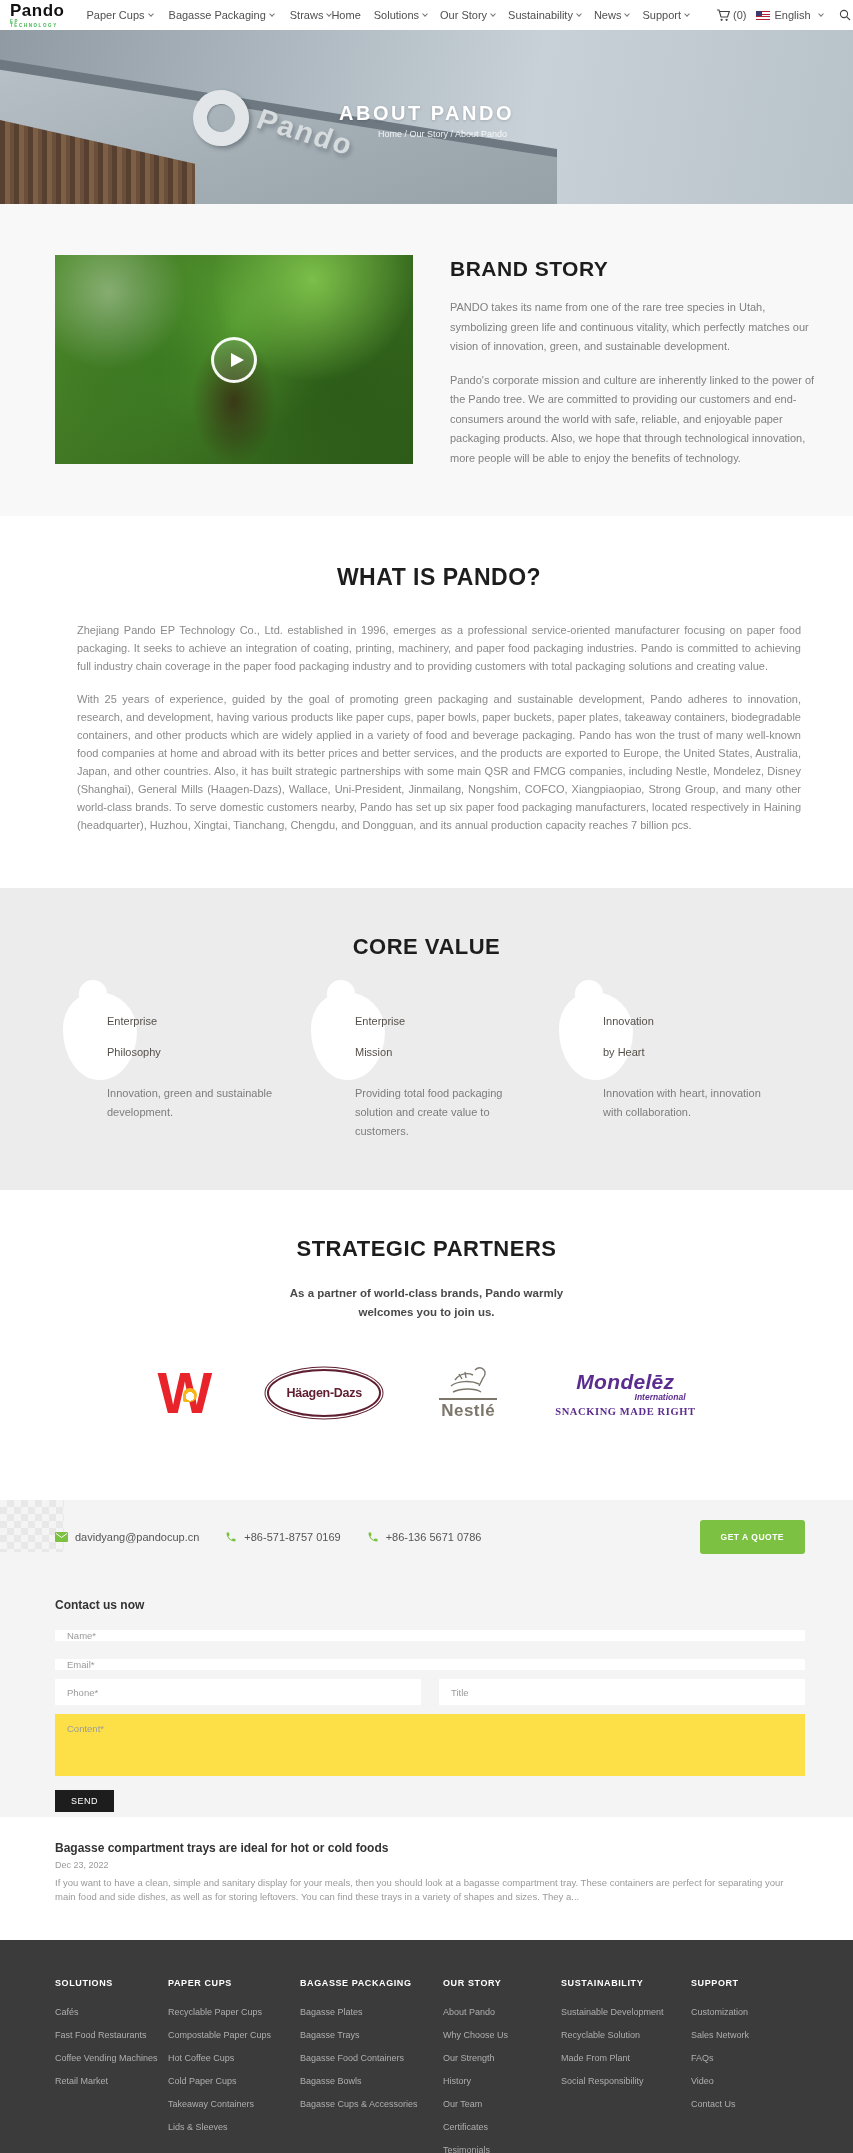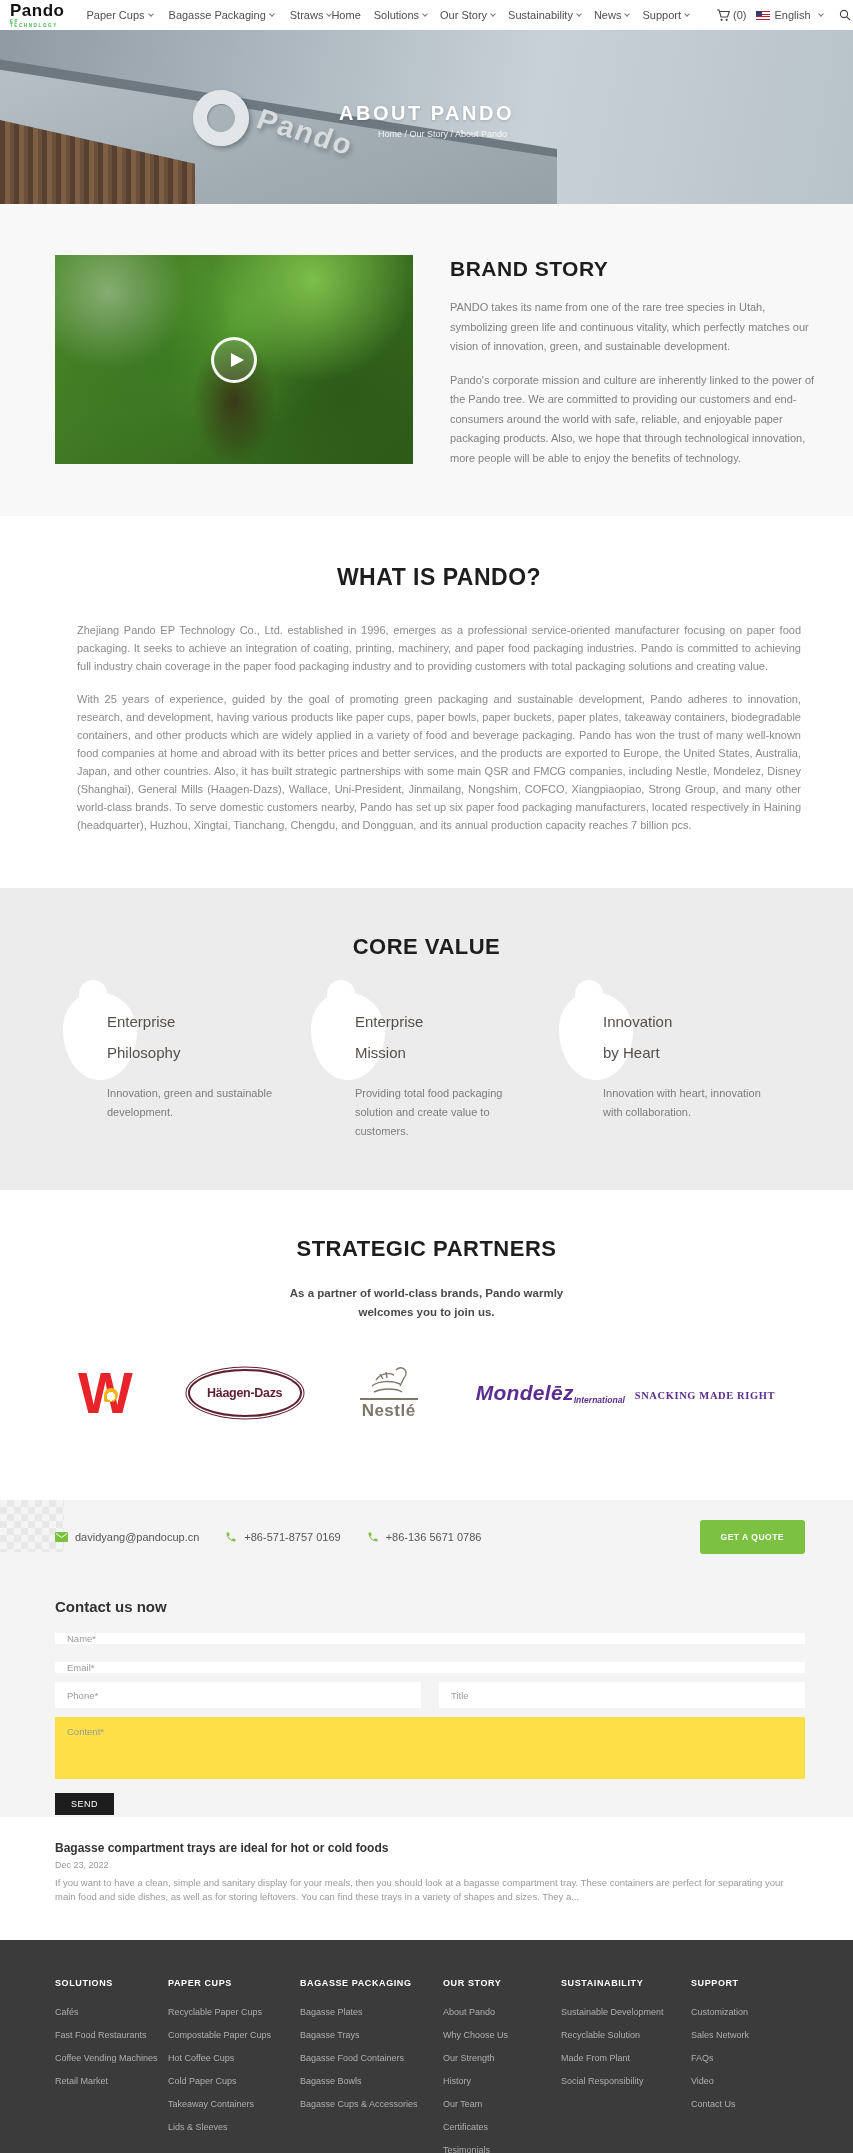--- a/index.html
+++ b/index.html
@@ -61,49 +61,49 @@
   .what p{margin-top:30px;font-size:11px;line-height:18px;color:#8a8a8a;text-align:justify;}
   .what p + p{margin-top:15px;}
 
   
   .core{height:302px;background:var(--section_gray);padding-top:46px;}
   .core h2{text-align:center;font-size:22px;font-weight:800;color:#1d1d1d;letter-spacing:.5px;}
   .core-row{margin-top:46px;display:flex;padding-left:107px;}
   .core-card{position:relative;width:248px;}
   .blob{position:absolute;left:-44px;top:-14px;width:74px;height:88px;background:#fff;border-radius:46% 54% 50% 50%/42% 46% 56% 58%;}
   .blob::after{content:"";position:absolute;left:16px;top:-12px;width:28px;height:28px;background:#fff;border-radius:50%;}
-  .core-title{position:relative;font-size:15px;font-weight:400;color:#56504b;line-height:31px;}
+  .core-title{position:relative;font-size:11px;font-weight:400;color:#56504b;line-height:31px;}
   .core-desc{position:relative;margin-top:16px;font-size:11px;line-height:19px;color:#7d7d7d;width:178px;}
 
   
   .partners{height:310px;background:#fff;padding-top:46px;}
   .partners h2{text-align:center;font-size:22px;font-weight:800;color:#1d1d1d;letter-spacing:.5px;}
   .partners .subtitle{margin:22px auto 0;width:330px;text-align:center;font-size:11.5px;font-weight:700;color:#4a4a4a;line-height:19px;}
   .logos{margin-top:42px;display:flex;align-items:center;justify-content:center;gap:58px;}
   .wallace{position:relative;line-height:1;}
   .wallace .w{font-size:58px;font-weight:900;color:var(--wallace_red);letter-spacing:-3px;}
   .wallace .rooster{position:absolute;left:26px;top:24px;width:14px;height:14px;background:radial-gradient(circle at 50% 60%,#fff 0 38%,transparent 40%),#f9b517;border-radius:50% 50% 50% 10%;}
   .haagen{width:114px;height:48px;border:2.5px solid var(--haagen_maroon);border-radius:50%;display:flex;align-items:center;justify-content:center;box-shadow:0 0 0 1.5px #fff,0 0 0 2.5px var(--haagen_maroon);}
   .haagen span{font-size:12.5px;font-weight:800;color:var(--haagen_maroon);letter-spacing:-.3px;}
   .nestle{display:flex;flex-direction:column;align-items:center;color:var(--nestle_brown);}
   .nestle svg{display:block;}
   .nestle-bar{width:58px;height:2px;background:var(--nestle_brown);margin:2px 0 1px;}
   .nestle .word{font-size:17px;font-weight:700;letter-spacing:.5px;}
-  .mondelez{display:flex;flex-direction:row;align-items:center;color:var(--mondelez_purple);}
+  .mondelez{display:flex;flex-direction:column;align-items:center;color:var(--mondelez_purple);}
   .mondelez .m1{font-size:21px;font-weight:800;font-style:italic;letter-spacing:.3px;}
   .mondelez .m2{font-size:8.5px;font-weight:700;font-style:italic;align-self:flex-end;margin:-2px 10px 0 0;}
   .mondelez .m3{font-family:"Liberation Serif",serif;font-size:10.5px;font-weight:700;letter-spacing:.6px;margin-top:4px;}
 
   
   .contact{height:317px;background:var(--form_gray);padding:20px 48px 0 55px;position:relative;}
   .contact::before{content:"";position:absolute;left:0;top:0;width:64px;height:52px;background:repeating-conic-gradient(#e3e3e3 0% 25%,transparent 0% 50%);background-size:14px 14px;opacity:.7;}
   .contact-row{display:flex;align-items:center;gap:26px;position:relative;}
   .contact-item{display:flex;align-items:center;gap:7px;font-size:11px;color:#555;cursor:pointer;}
   .quote-btn{margin-left:auto;background:var(--accent_green);color:#fff;font-size:8.5px;font-weight:700;letter-spacing:.5px;padding:12px 21px;border:none;border-radius:3px;cursor:pointer;}
-  .contact h3{margin-top:44px;font-size:15px;font-weight:800;color:#333;}
+  .contact h3{margin-top:44px;font-size:12px;font-weight:800;color:#333;}
   .form-row{display:flex;gap:18px;margin-top:9px;}
   .form-row.first{margin-top:18px;flex-direction:column;}
   .contact input{flex:1;height:26px;border:none;background:#fff;padding:0 12px;font-size:9.5px;color:#555;font-family:"Liberation Sans",sans-serif;}
   .contact textarea{display:block;width:100%;height:62px;border:none;background:#fde047;margin-top:9px;padding:9px 12px;font-size:9.5px;color:#555;font-family:"Liberation Sans",sans-serif;resize:none;}
   .contact ::placeholder{color:#9b9b9b;opacity:1;}
   .send-btn{margin-top:14px;background:var(--send_black);color:#fff;border:none;font-size:9px;letter-spacing:.5px;padding:6px 16px;cursor:pointer;font-family:"Liberation Sans",sans-serif;}
 
   
   .blog{height:123px;background:#fff;padding:24px 50px 0 55px;}
   .blog-title{font-size:12px;font-weight:800;color:#333;cursor:pointer;}

